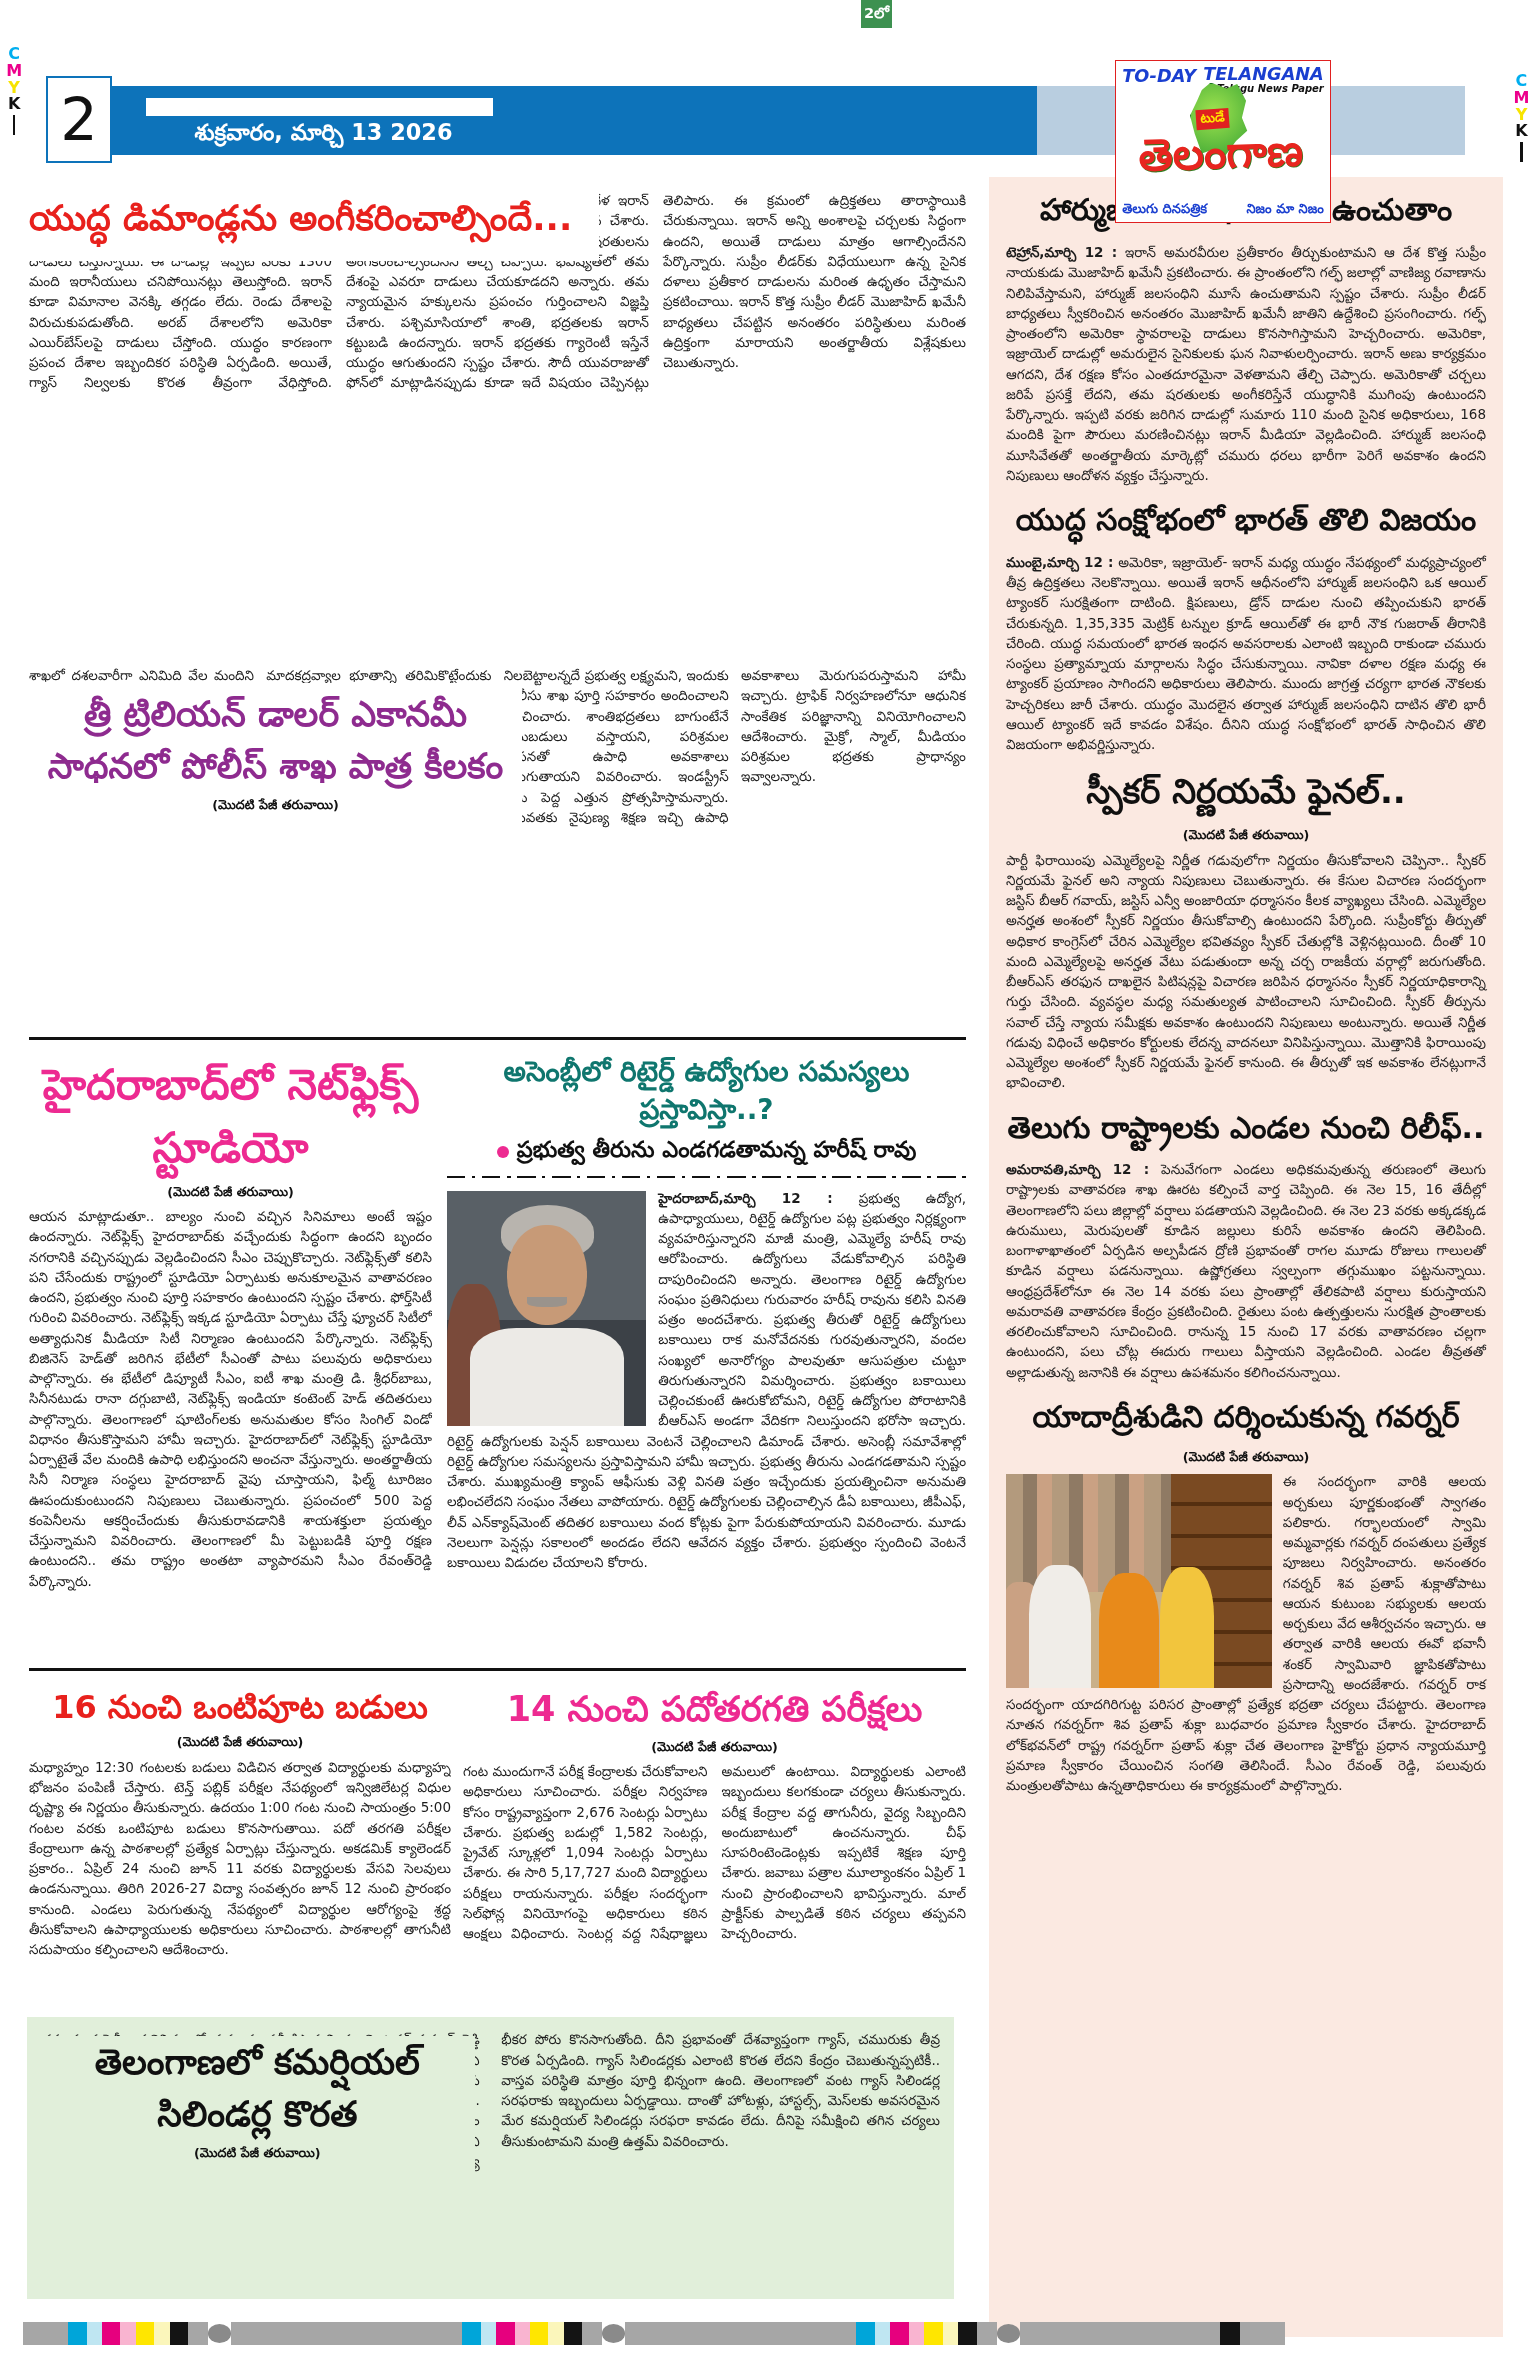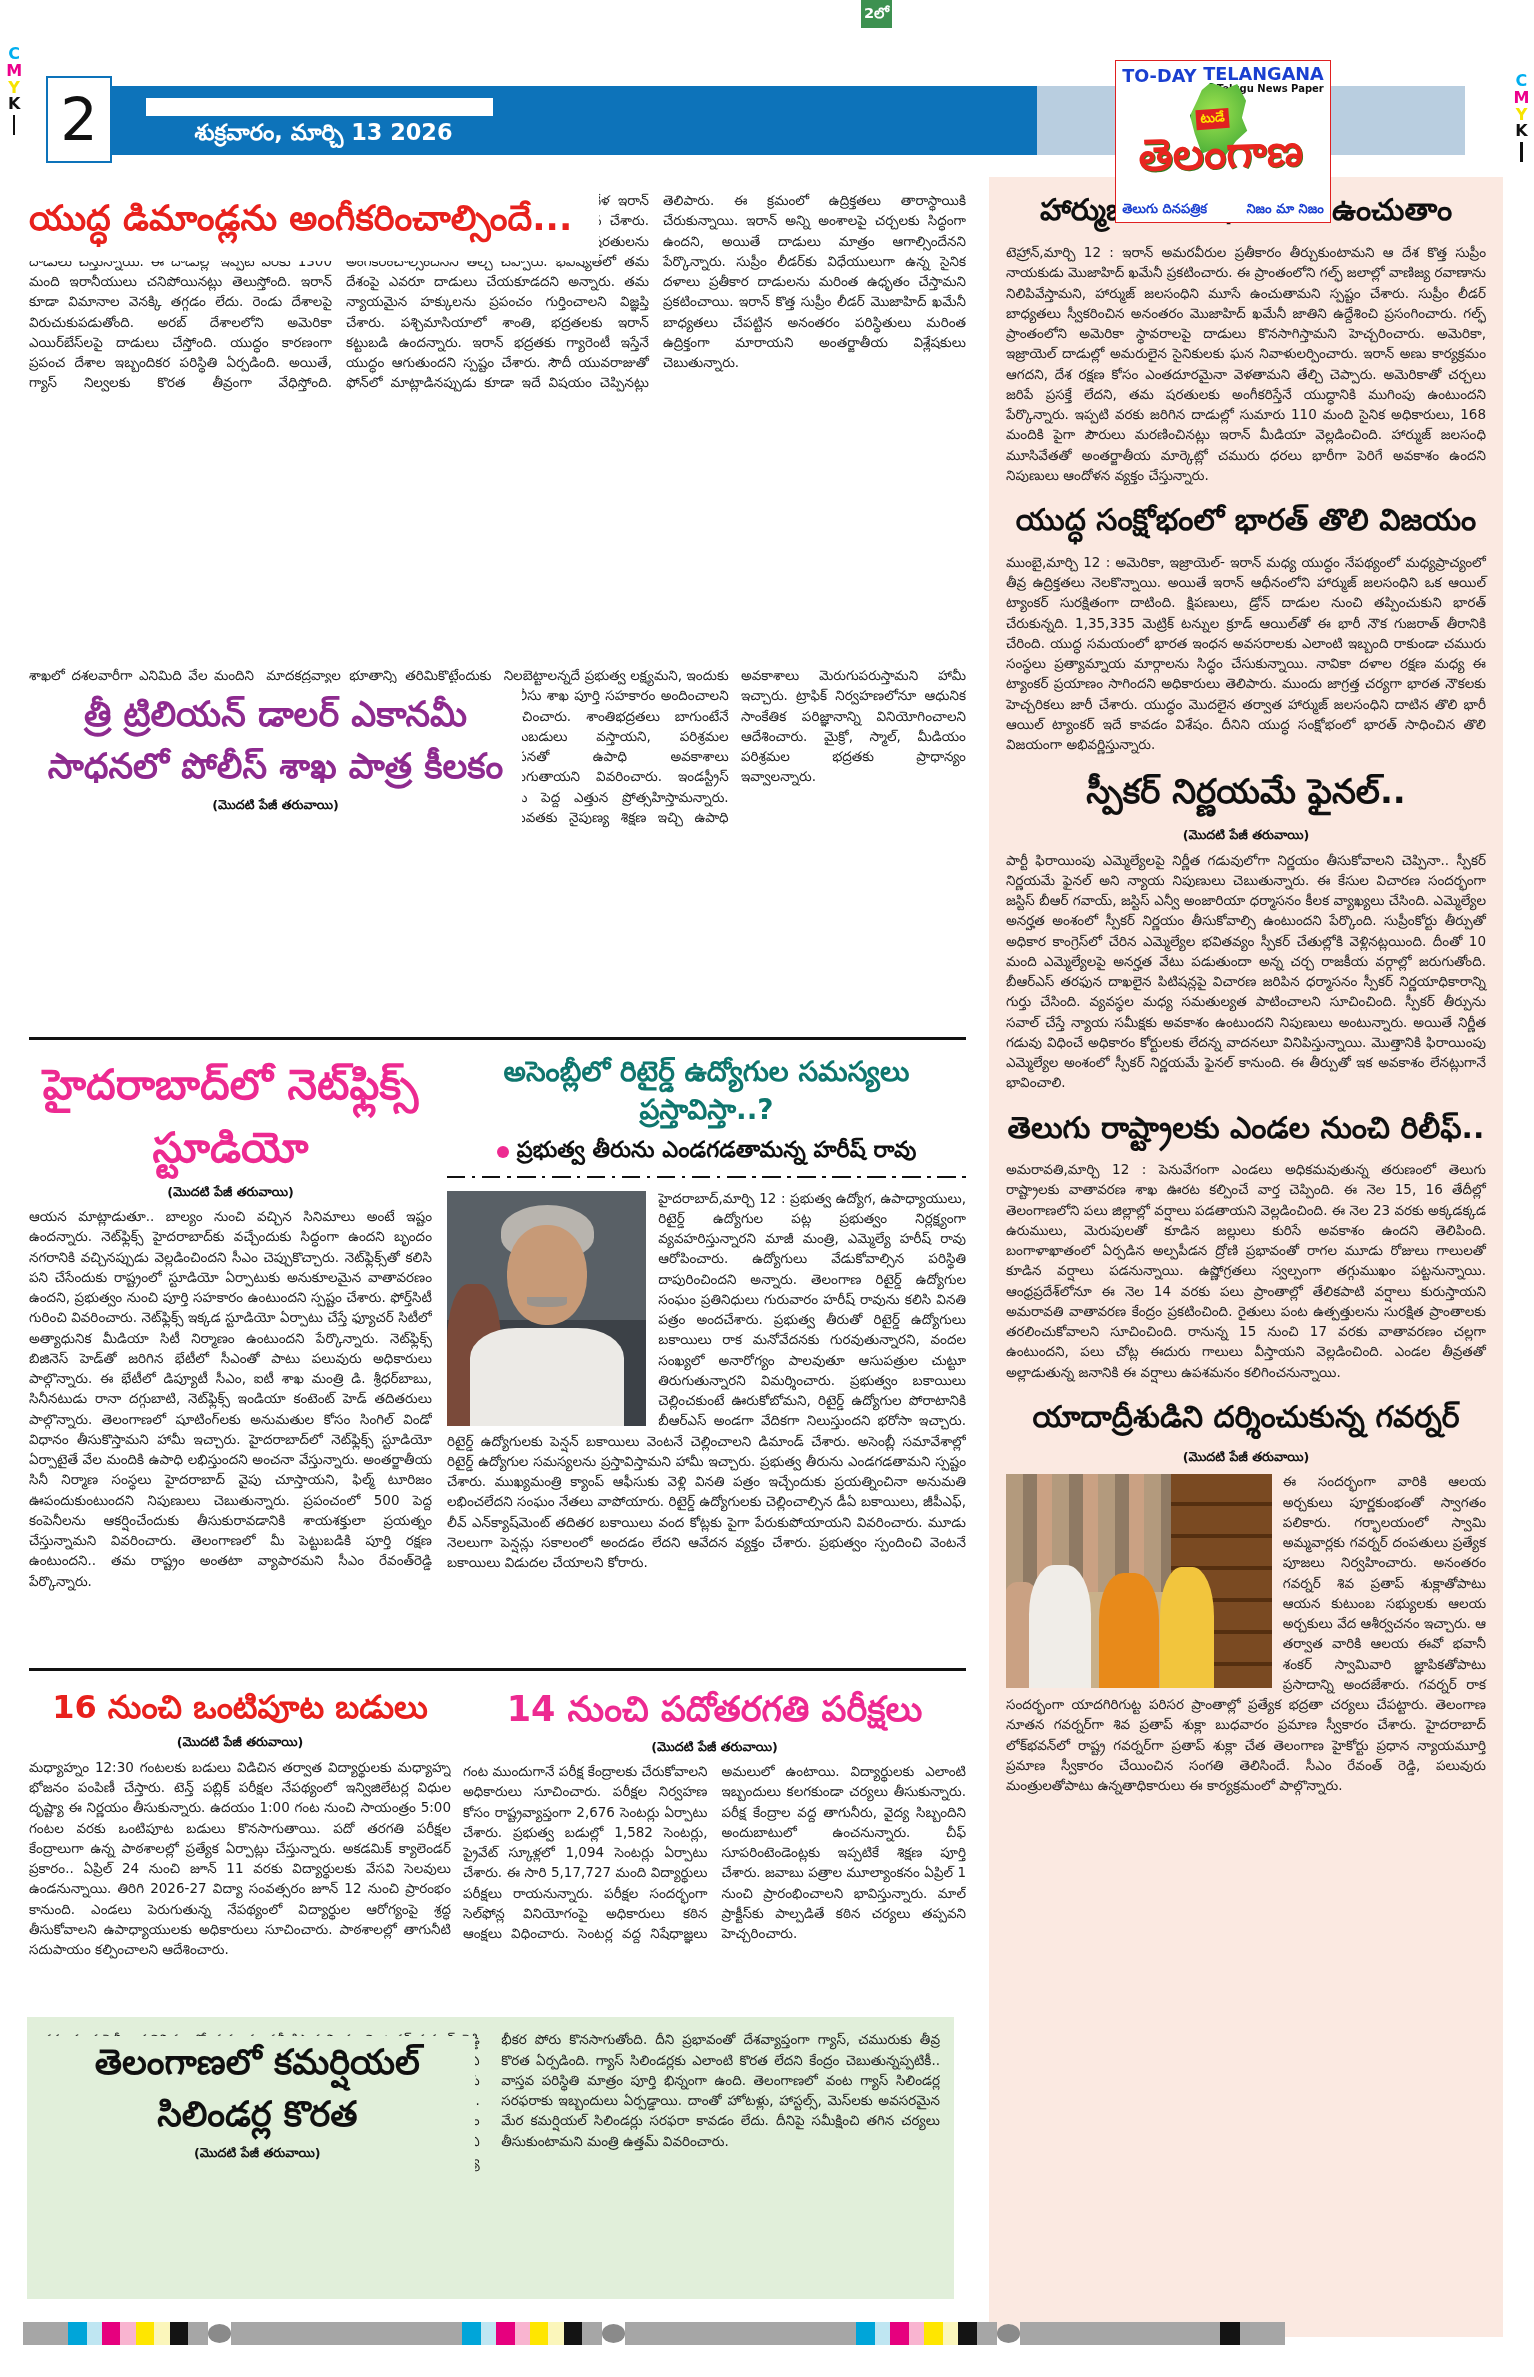--- a/index.html
+++ b/index.html
@@ -1,40 +1,40 @@
 <!DOCTYPE html>
 <html style="font-size:12.3px"><head>
 <meta charset="utf-8">
 <style>
   html,body{margin:0;padding:0;background:#fff;}
   #page{position:relative;width:1534px;height:2377px;background:#fff;overflow:hidden;
         font-family:"DejaVu Sans","Liberation Sans",sans-serif;color:#1a1a1a;}
   .abs{position:absolute;}
   .body-text{font-size:13.5px;line-height:1.5;text-align:justify;color:#1c1c1c;word-break:break-word;}
-  .dl{font-weight:normal;margin-top:8px;}
+  .dl{font-weight:bold;margin-top:8px;}
   .note{font-size:12.7px;font-weight:bold;text-align:center;color:#111;margin:4.6px 0;}
   .cols-2{columns:2;column-gap:14px;}
   .cols-3{columns:3;column-gap:14px;}
   .cols-4{columns:4;column-gap:12.3px;}
   
   .pagenum-box{left:46px;top:76px;width:62px;height:83px;background:#fff;border:2.3px solid #0d73ba;
                display:flex;align-items:center;justify-content:center;font-size:59px;color:#111;z-index:3;}
   .blue-bar{left:46px;top:86px;width:991px;height:69px;background:#0d73ba;z-index:1;}
   .white-strip{left:146px;top:98px;width:347px;height:17.7px;background:#fff;z-index:2;}
   .date-text{left:158px;top:119px;width:331px;color:#fff;font-weight:bold;font-size:22.4px;text-align:center;z-index:2;}
   .section-title{left:532px;top:83px;width:478px;color:#d9ecfa;font-family:"Liberation Serif","DejaVu Serif",serif;
                  font-size:48px;letter-spacing:4.6px;text-align:center;z-index:2;}
   .light-band{left:1037px;top:86px;width:428px;height:69px;background:#b9cee0;z-index:1;}
   .top-marker{left:861px;top:0;width:31px;height:28px;background:#3d9150;color:#fff;font-weight:bold;
               font-size:14.6px;display:flex;align-items:center;justify-content:center;z-index:4;}
   .regmark{display:flex;flex-direction:column;align-items:center;font-weight:bold;font-size:16px;line-height:1.05;z-index:5;}
   .regmark .bar{width:2.3px;height:20px;background:#111;margin-top:1.5px;}
   
   .logo-box{left:1115px;top:60px;width:216px;height:163px;background:#fff;border:1.5px solid #e02020;z-index:4;padding:4.6px 6.2px;box-sizing:border-box;}
-  .logo-row{display:flex;justify-content:space-between;align-items:flex-start;}
+  .logo-row{display:flex;justify-content:space-between;align-items:flex-start;font-style:italic;}
   .logo-today{color:#1a3fd0;font-weight:bold;font-size:17.7px;}
   .logo-state{color:#1a3fd0;font-weight:bold;font-size:17.7px;text-align:center;line-height:1;}
   .logo-tag{color:#111;font-weight:bold;font-size:10px;text-align:right;}
   .logo-map{position:absolute;left:74px;top:21.6px;width:57px;height:71px;
             background:radial-gradient(circle at 40% 40%,#9fe34f,#37a333);
             clip-path:polygon(35% 0,62% 8%,80% 2%,95% 25%,88% 48%,97% 66%,78% 80%,60% 100%,38% 92%,20% 97%,8% 70%,0 45%,12% 25%,20% 10%);
             border:1.5px solid #1d7a1d;}
   .logo-ribbon{position:absolute;left:80px;top:48px;background:#e02020;color:#ffe600;font-weight:bold;
                font-size:13px;padding:0.8px 4.6px;transform:rotate(-4deg);}
   .logo-brand{position:absolute;left:3.1px;top:66px;width:204px;text-align:center;color:#e8251f;font-weight:bold;

